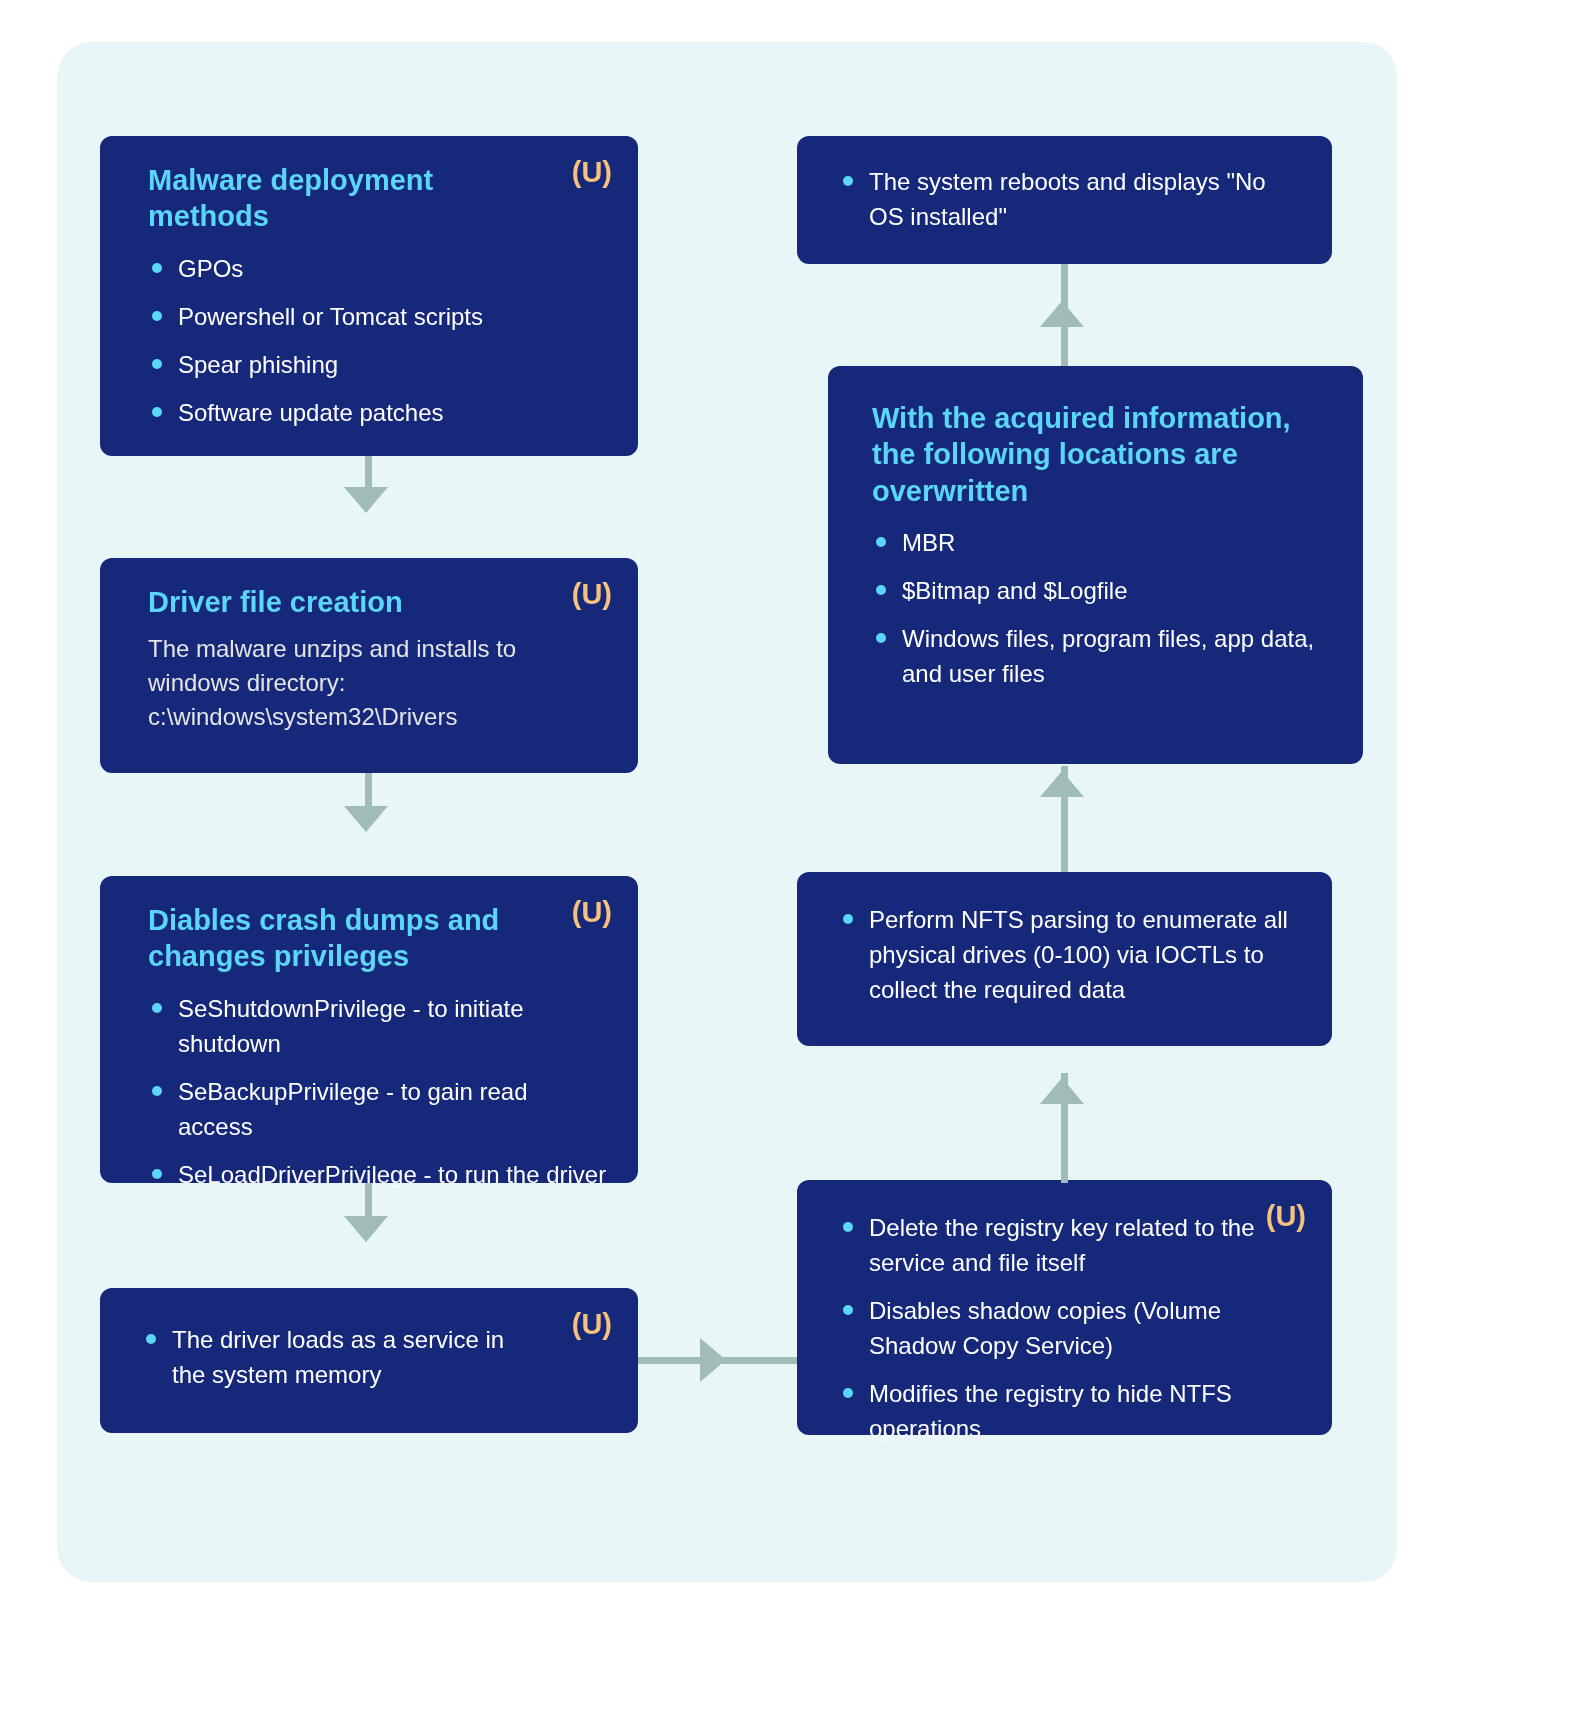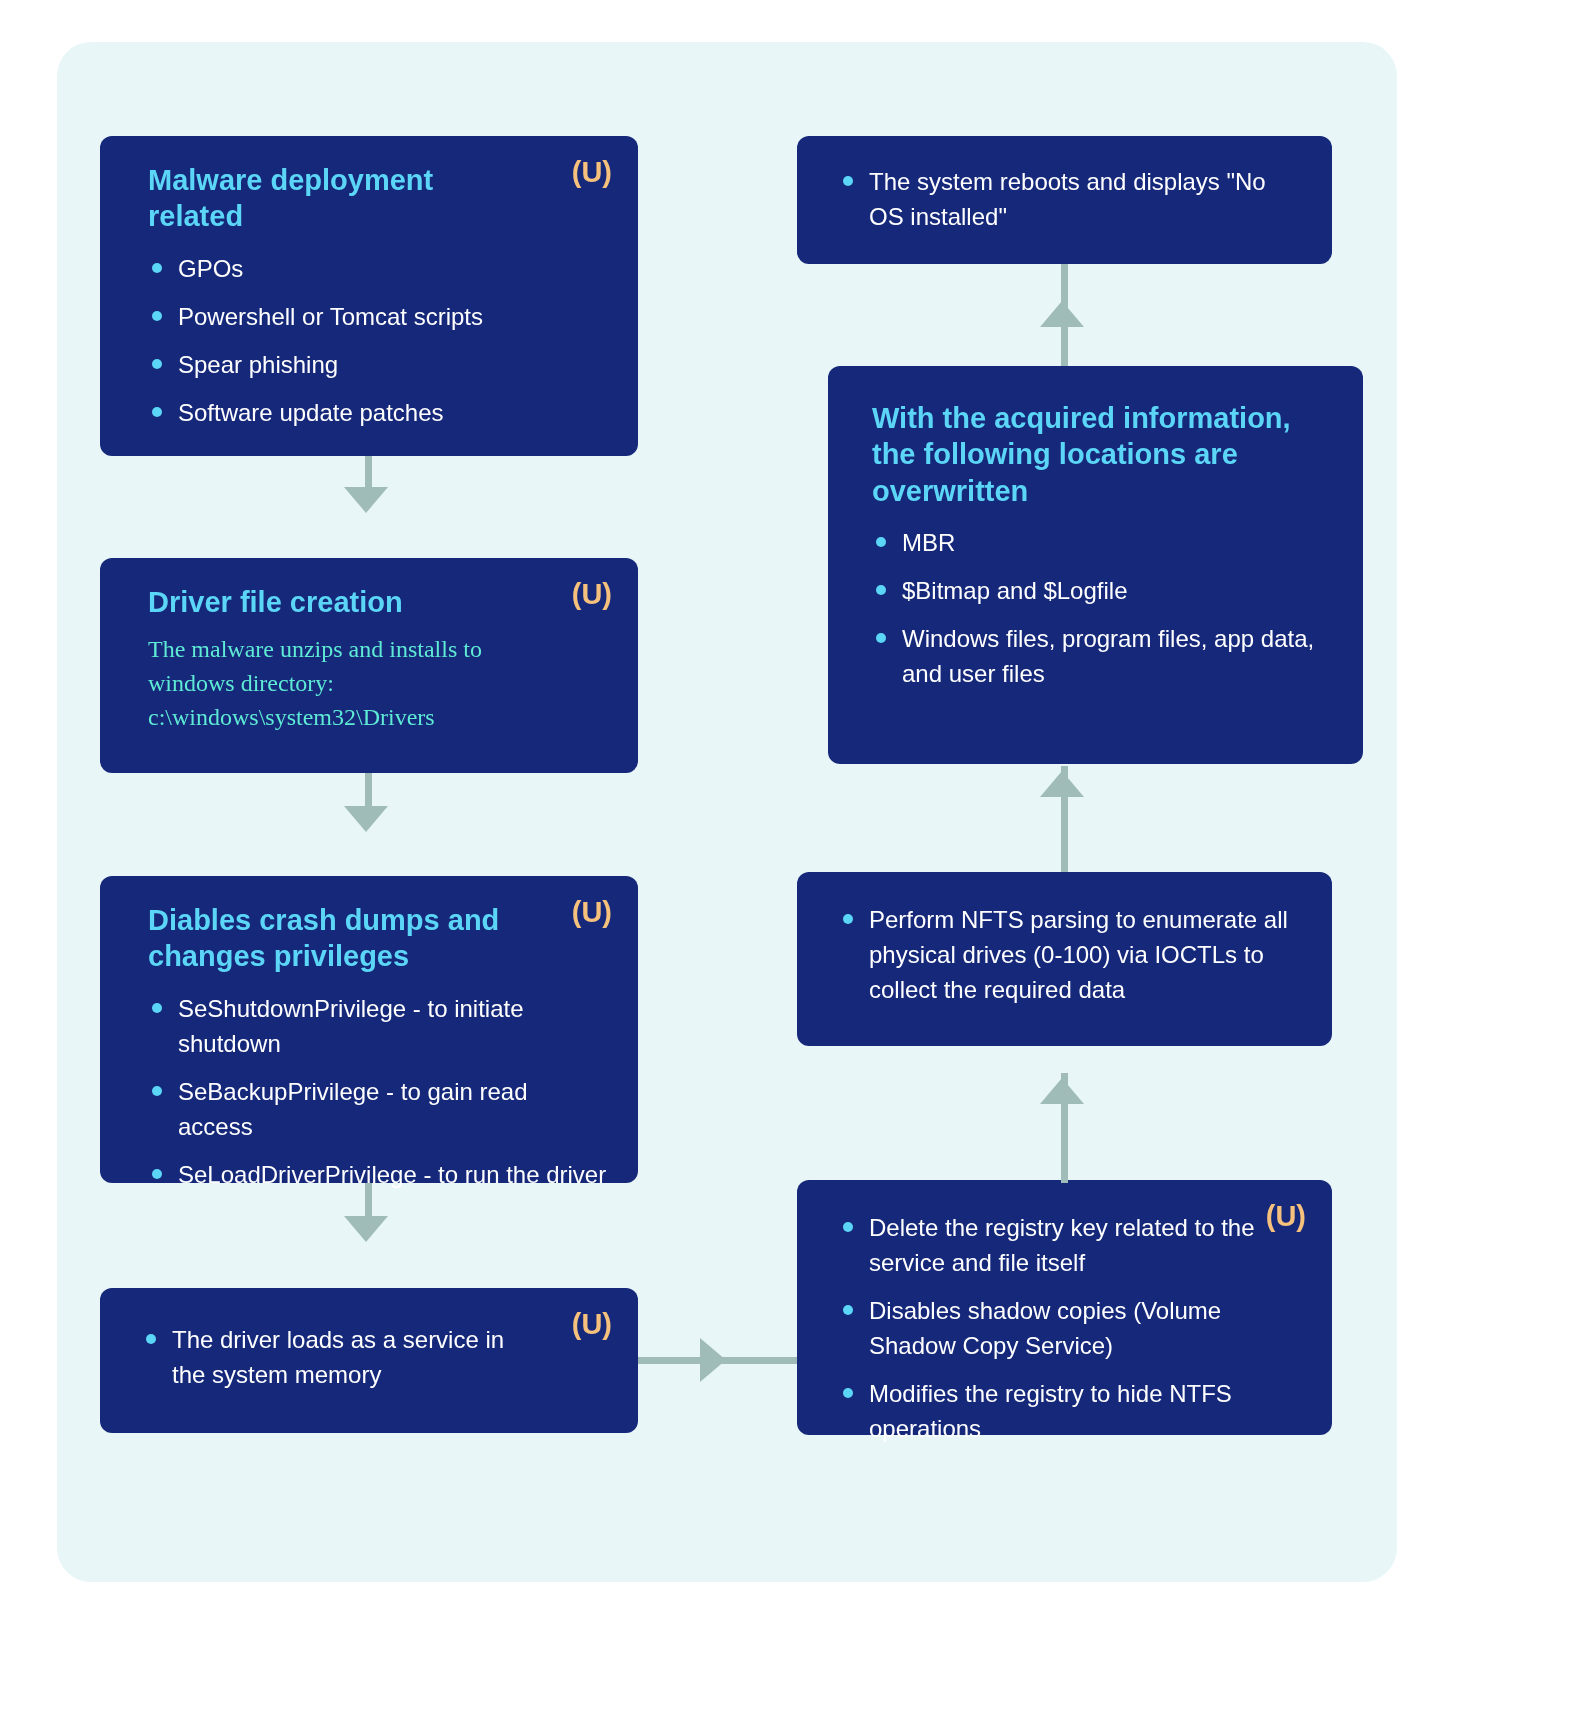--- a/index.html
+++ b/index.html
@@ -40,22 +40,21 @@
     font-weight:bold;
     font-size:29px;
     line-height:1.25;
     margin:0 0 16px 0;
     max-width:78%;
   }
   .para{
     font-size:24px;
     line-height:1.42;
     margin:0;
-    color:#5eead4;
-    font-family:Liberation Serif, serif;
+    color:#e5e5e5;
   }
   ul.blist{
     list-style:none;
     margin:0;
     padding:0;
   }
   ul.blist li{
     position:relative;
     font-size:24px;
     line-height:1.46;
@@ -115,21 +114,21 @@
 </style>
 </head>
 <body>
 
 <div class="canvas">
   <div class="panel"></div>
 
   <div class="box" style="left:100px;top:136px;width:538px;height:320px;">
     <span class="umark">(U)</span>
     <div class="inner">
-      <p class="heading">Malware deployment related</p>
+      <p class="heading">Malware deployment methods</p>
       <ul class="blist">
         <li>GPOs</li>
         <li>Powershell or Tomcat scripts</li>
         <li>Spear phishing</li>
         <li>Software update patches</li>
       </ul>
     </div>
   </div>
 
   <div class="vline" style="left:365px;top:456px;height:46px;"></div>

